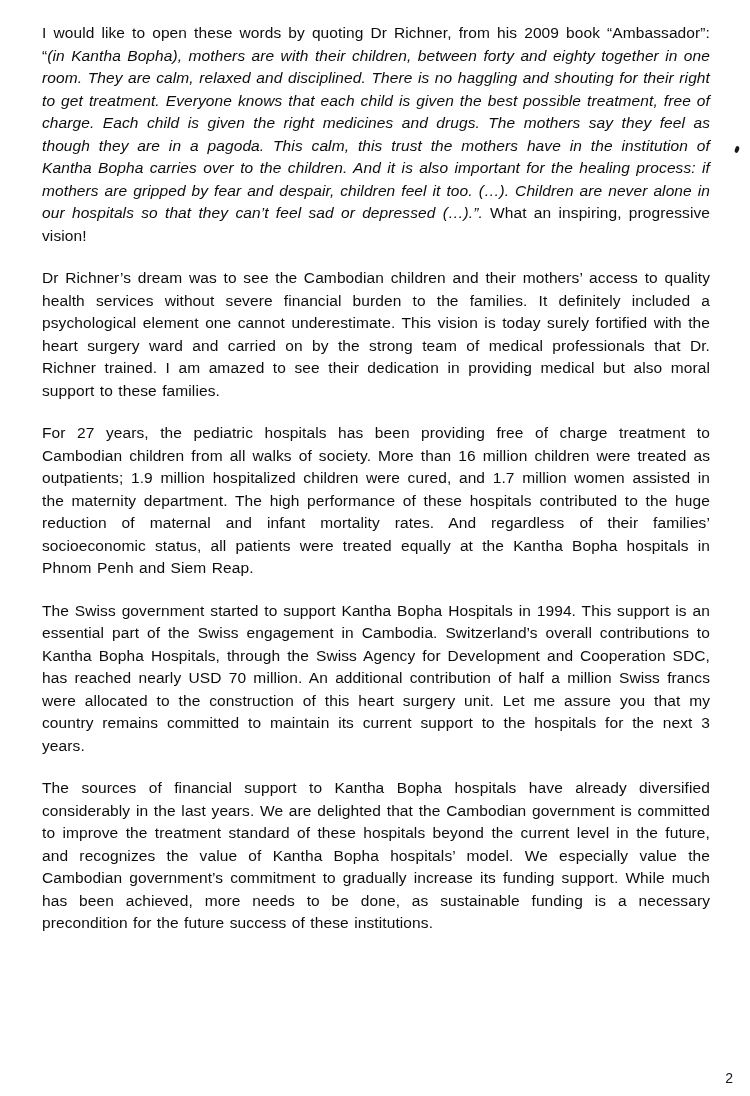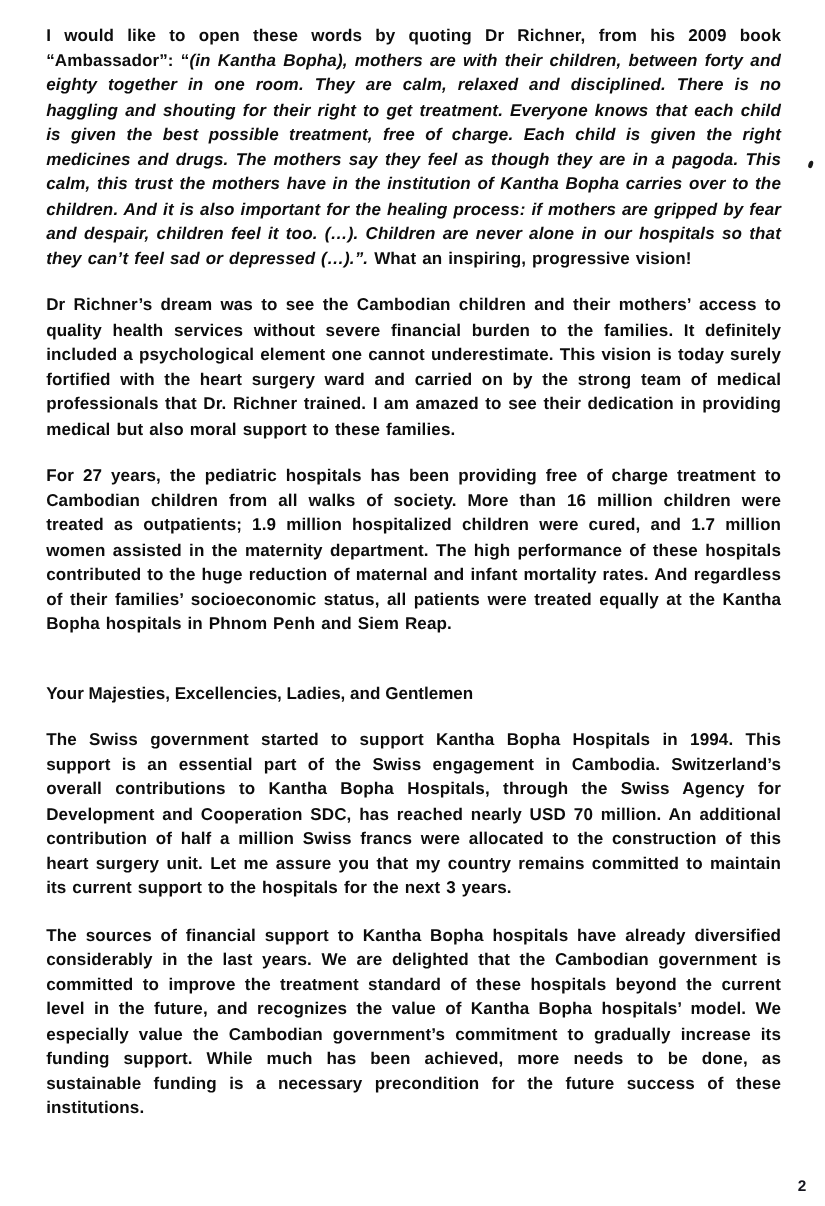--- a/index.html
+++ b/index.html
@@ -9,21 +9,20 @@
     font-family: "Liberation Sans", "DejaVu Sans", sans-serif;
   }
   .page {
     position: relative;
     width: 750px;
     height: 1096px;
     background: #ffffff;
     padding: 22px 40px 0 42px;
     overflow: hidden;
     color: #0d0d0d;
-    font-weight: bold;
   }
   .para {
     font-size: 15.5px;
     line-height: 22.5px;
     text-align: justify;
     margin: 0 0 20px 0;
     color: #0d0d0d;
     letter-spacing: 0.1px;
     word-spacing: 1px;
   }
@@ -59,21 +58,20 @@
 
 <div class="page">
 
   <p class="para"><span>I would like to open these words by quoting Dr Richner, from his 2009 book “Ambassador”: “</span><span class="quote-italic">(in Kantha Bopha), mothers are with their children, between forty and eighty together in one room. They are calm, relaxed and disciplined. There is no haggling and shouting for their right to get treatment. Everyone knows that each child is given the best possible treatment, free of charge. Each child is given the right medicines and drugs. The mothers say they feel as though they are in a pagoda. This calm, this trust the mothers have in the institution of Kantha Bopha carries over to the children. And it is also important for the healing process: if mothers are gripped by fear and despair, children feel it too. (…). Children are never alone in our hospitals so that they can’t feel sad or depressed (…).”.</span><span> What an inspiring, progressive vision!</span></p>
 
   <p class="para">Dr Richner’s dream was to see the Cambodian children and their mothers’ access to quality health services without severe financial burden to the families. It definitely included a psychological element one cannot underestimate. This vision is today surely fortified with the heart surgery ward and carried on by the strong team of medical professionals that Dr. Richner trained. I am amazed to see their dedication in providing medical but also moral support to these families.</p>
 
   <p class="para">For 27 years, the pediatric hospitals has been providing free of charge treatment to Cambodian children from all walks of society. More than 16 million children were treated as outpatients; 1.9 million hospitalized children were cured, and 1.7 million women assisted in the maternity department. The high performance of these hospitals contributed to the huge reduction of maternal and infant mortality rates.  And regardless of their families’ socioeconomic status, all patients were treated equally at the Kantha Bopha hospitals in Phnom Penh and Siem Reap.</p>
 
 
-  <p class="salutation">Your Majesties, Excellencies, Ladies, and Gentlemen</p>
 
   <p class="para">The Swiss government started to support Kantha Bopha Hospitals in 1994. This support is an essential part of the Swiss engagement in Cambodia. Switzerland’s overall contributions to Kantha Bopha Hospitals, through the Swiss Agency for Development and Cooperation SDC, has reached nearly USD 70 million. An additional contribution of half a million Swiss francs were allocated to the construction of this heart surgery unit. Let me assure you that my country remains committed to maintain its current support to the hospitals for the next 3 years.</p>
 
   <p class="para">The sources of financial support to Kantha Bopha hospitals have already diversified considerably in the last years. We are delighted that the Cambodian government is committed to improve the treatment standard of these hospitals beyond the current level in the future, and recognizes the value of Kantha Bopha hospitals’ model. We especially value the Cambodian government’s commitment to gradually increase its funding support. While much has been achieved, more needs to be done, as sustainable funding is a necessary precondition for the future success of these institutions.</p>
 
   <span class="scan-artifact"></span>
 
   <div class="page-number">2</div>
 
 </div>

